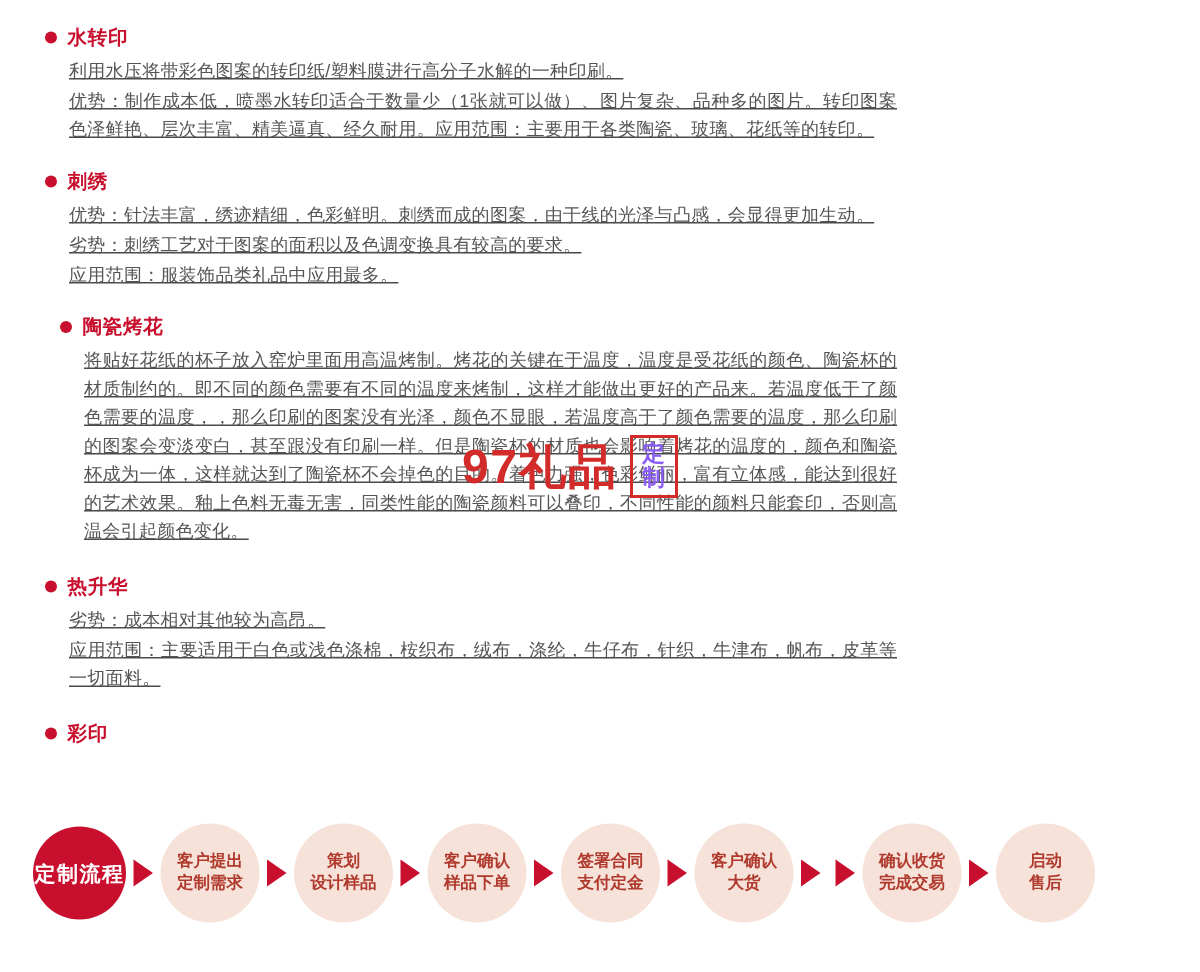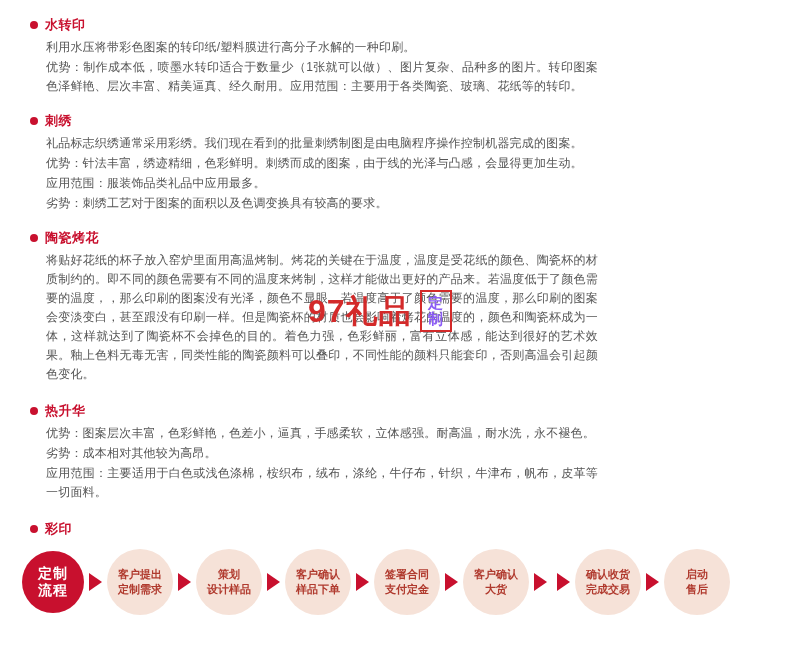--- a/index.html
+++ b/index.html
@@ -43,20 +43,21 @@
   .sec-title {
     color: #c8102e;
     font-size: 13px;
     font-weight: bold;
     letter-spacing: 0.5px;
     line-height: 1;
   }
   .sec-body {
     margin-left: 22px;
     margin-right: 14px;
+    text-decoration: underline;
   }
   .para {
     font-size: 12px;
     line-height: 19px;
     color: #555555;
     letter-spacing: 0.2px;
     text-align: justify;
     margin-bottom: 1px;
   }
 
@@ -101,21 +102,21 @@
     display: flex;
     align-items: center;
   }
   .flow-badge {
     width: 62px;
     height: 62px;
     border-radius: 50%;
     background: #c8102e;
     color: #ffffff;
     display: flex;
-    flex-direction: column;
+    flex-direction: row;
     align-items: center;
     justify-content: center;
     font-size: 14px;
     font-weight: bold;
     line-height: 17px;
     flex: 0 0 auto;
     letter-spacing: 1px;
   }
   .arrow {
     width: 0;
@@ -159,44 +160,42 @@
       <div class="para">优势：制作成本低，喷墨水转印适合于数量少（1张就可以做）、图片复杂、品种多的图片。转印图案色泽鲜艳、层次丰富、精美逼真、经久耐用。应用范围：主要用于各类陶瓷、玻璃、花纸等的转印。</div>
     </div>
   </div>
 
   <div class="section" style="padding-top:14px;">
     <div class="sec-head">
       <span class="bullet"></span>
       <span class="sec-title">刺绣</span>
     </div>
     <div class="sec-body">
-      <div class="para">礼品标志织绣通常采用彩绣。我们现在看到的批量刺绣制图是由电脑程序操作控制机器完成的图案。</div>
       <div class="para">优势：针法丰富，绣迹精细，色彩鲜明。刺绣而成的图案，由于线的光泽与凸感，会显得更加生动。</div>
+      <div class="para">劣势：刺绣工艺对于图案的面积以及色调变换具有较高的要求。</div>
       <div class="para">应用范围：服装饰品类礼品中应用最多。</div>
-      <div class="para">劣势：刺绣工艺对于图案的面积以及色调变换具有较高的要求。</div>
-    </div>
-  </div>
-
-  <div class="section" style="padding-top:14px;">
+    </div>
+  </div>
+
+  <div class="section" style="padding-top:14px;margin-left:10px;">
     <div class="sec-head">
       <span class="bullet"></span>
       <span class="sec-title">陶瓷烤花</span>
     </div>
     <div class="sec-body">
       <div class="para">将贴好花纸的杯子放入窑炉里面用高温烤制。烤花的关键在于温度，温度是受花纸的颜色、陶瓷杯的材质制约的。即不同的颜色需要有不同的温度来烤制，这样才能做出更好的产品来。若温度低于了颜色需要的温度，，那么印刷的图案没有光泽，颜色不显眼，若温度高于了颜色需要的温度，那么印刷的图案会变淡变白，甚至跟没有印刷一样。但是陶瓷杯的材质也会影响着烤花的温度的，颜色和陶瓷杯成为一体，这样就达到了陶瓷杯不会掉色的目的。着色力强，色彩鲜丽，富有立体感，能达到很好的艺术效果。釉上色料无毒无害，同类性能的陶瓷颜料可以叠印，不同性能的颜料只能套印，否则高温会引起颜色变化。</div>
     </div>
   </div>
 
   <div class="section" style="padding-top:16px;">
     <div class="sec-head">
       <span class="bullet"></span>
       <span class="sec-title">热升华</span>
     </div>
     <div class="sec-body">
-      <div class="para">优势：图案层次丰富，色彩鲜艳，色差小，逼真，手感柔软，立体感强。耐高温，耐水洗，永不褪色。</div>
       <div class="para">劣势：成本相对其他较为高昂。</div>
       <div class="para">应用范围：主要适用于白色或浅色涤棉，桉织布，绒布，涤纶，牛仔布，针织，牛津布，帆布，皮革等一切面料。</div>
     </div>
   </div>
 
   <div class="section" style="padding-top:16px;">
     <div class="sec-head">
       <span class="bullet"></span>
       <span class="sec-title">彩印</span>
     </div>

